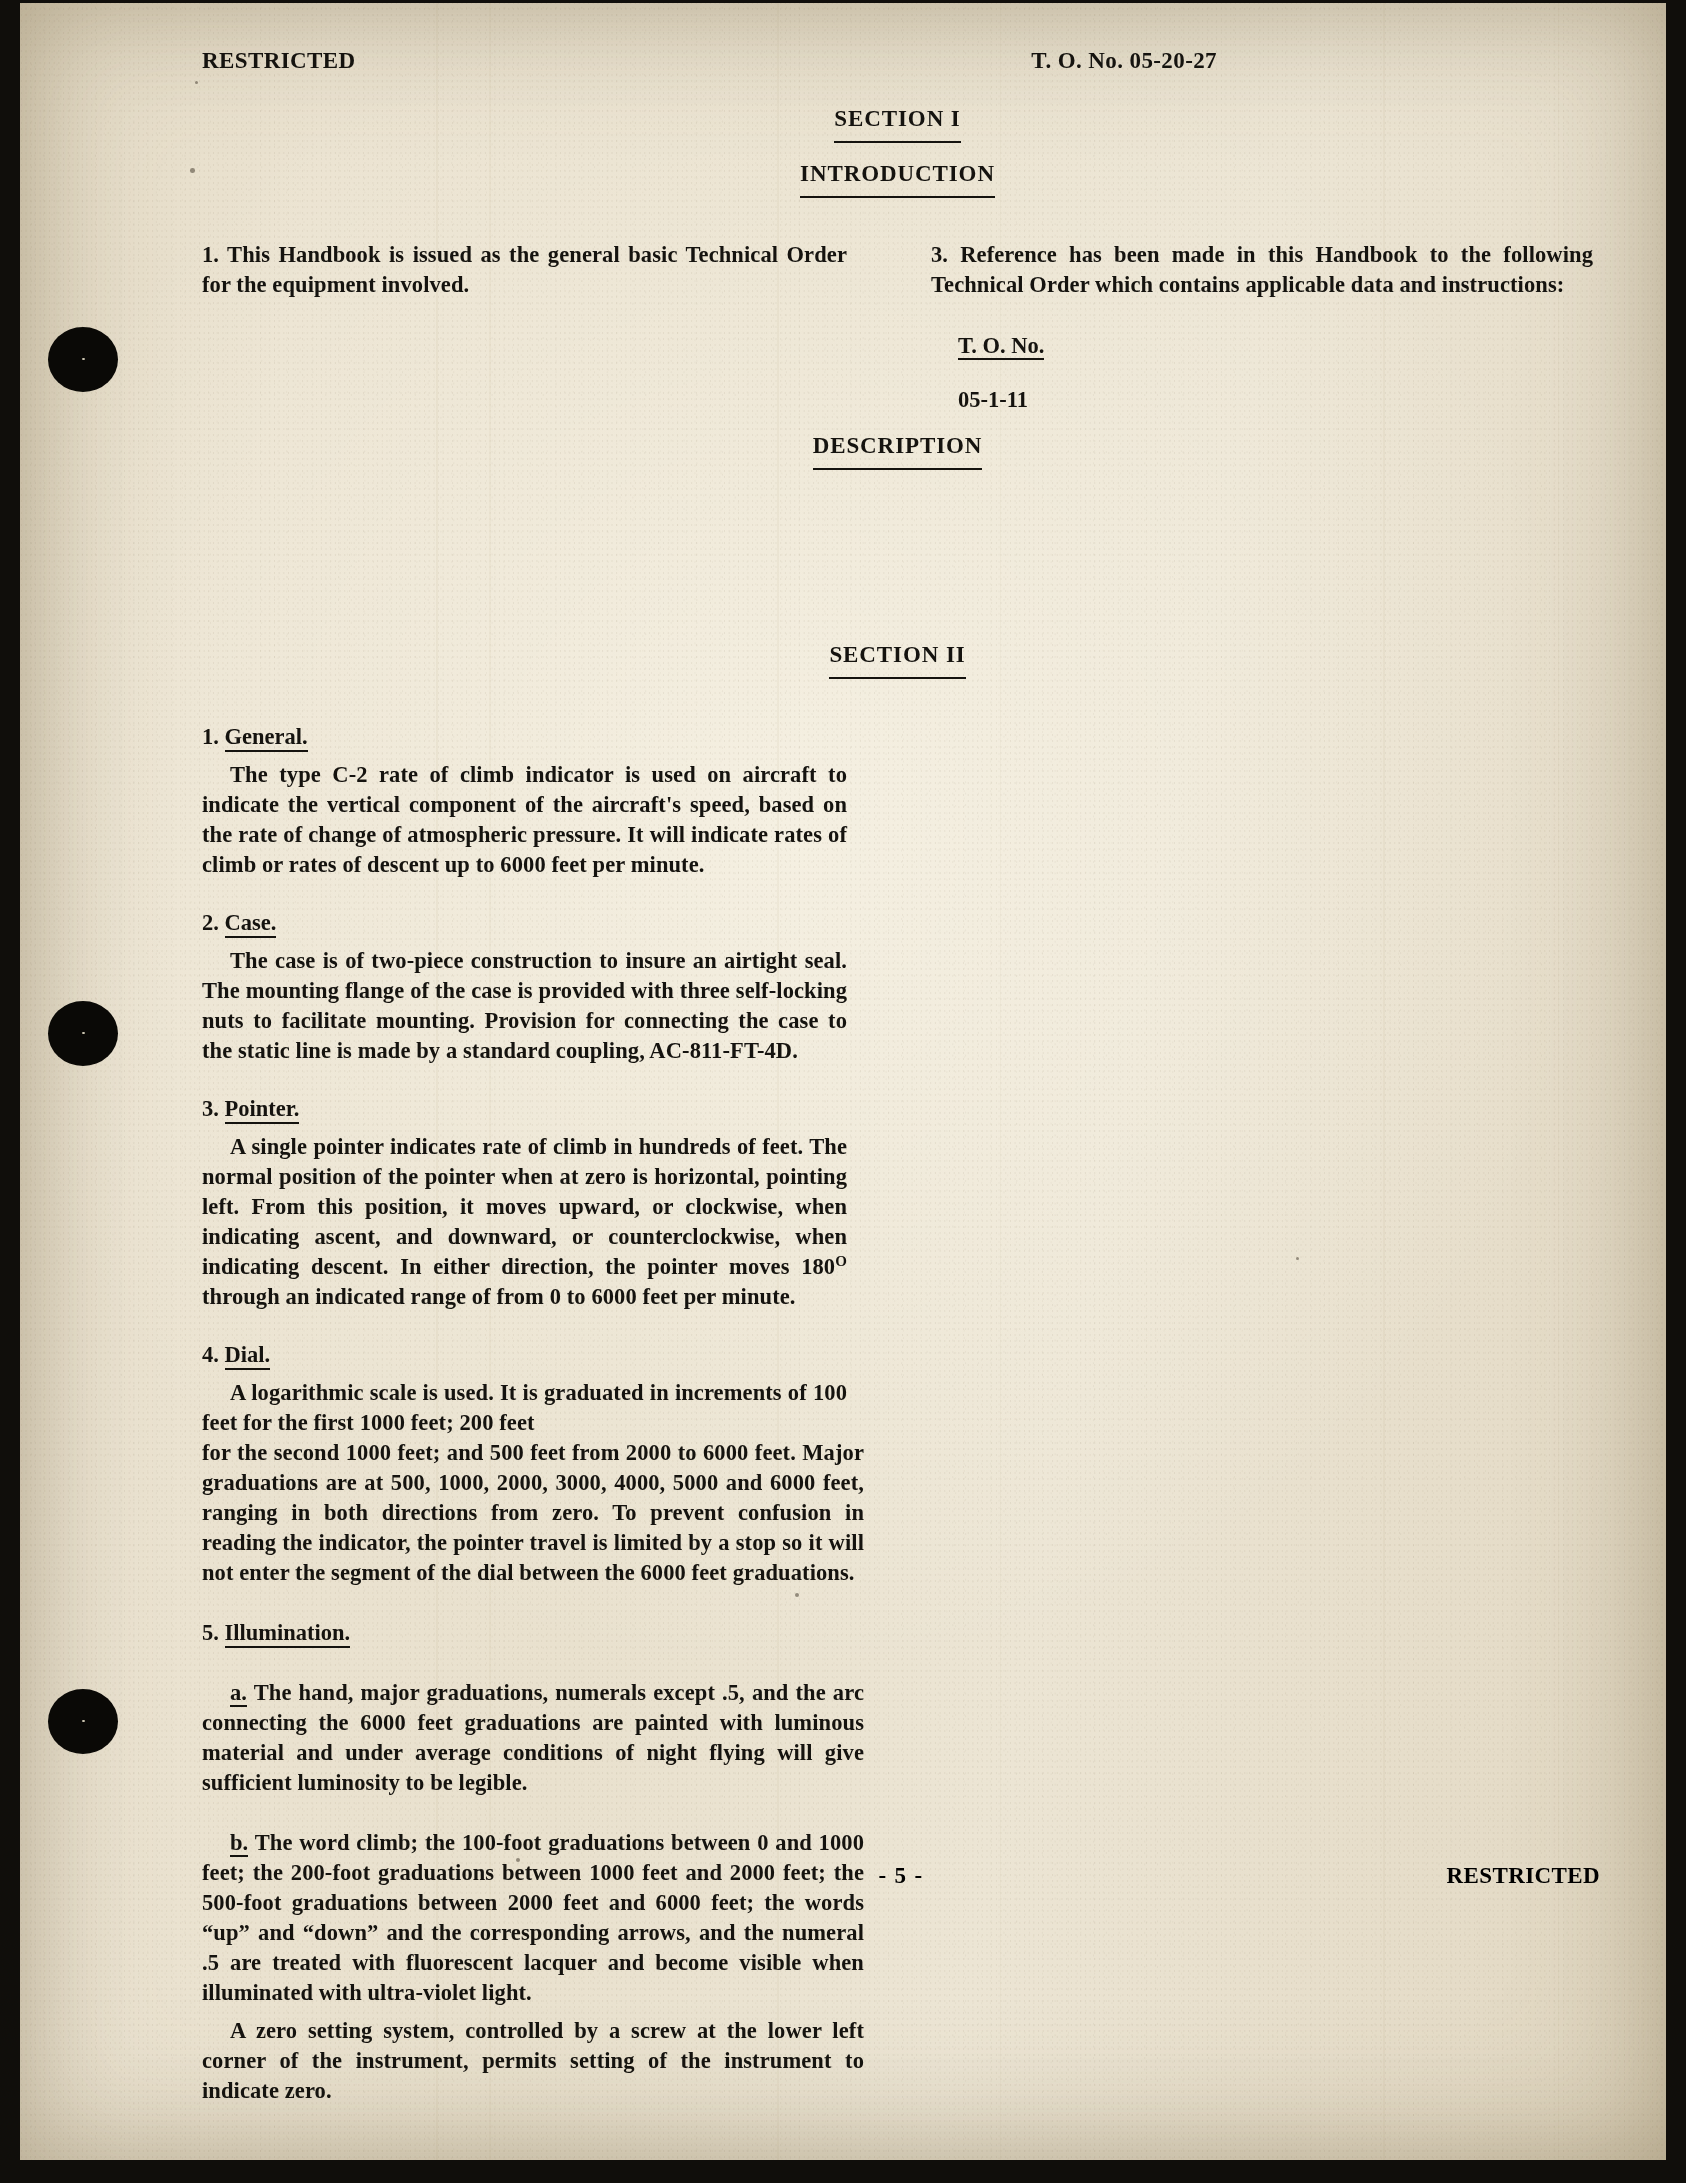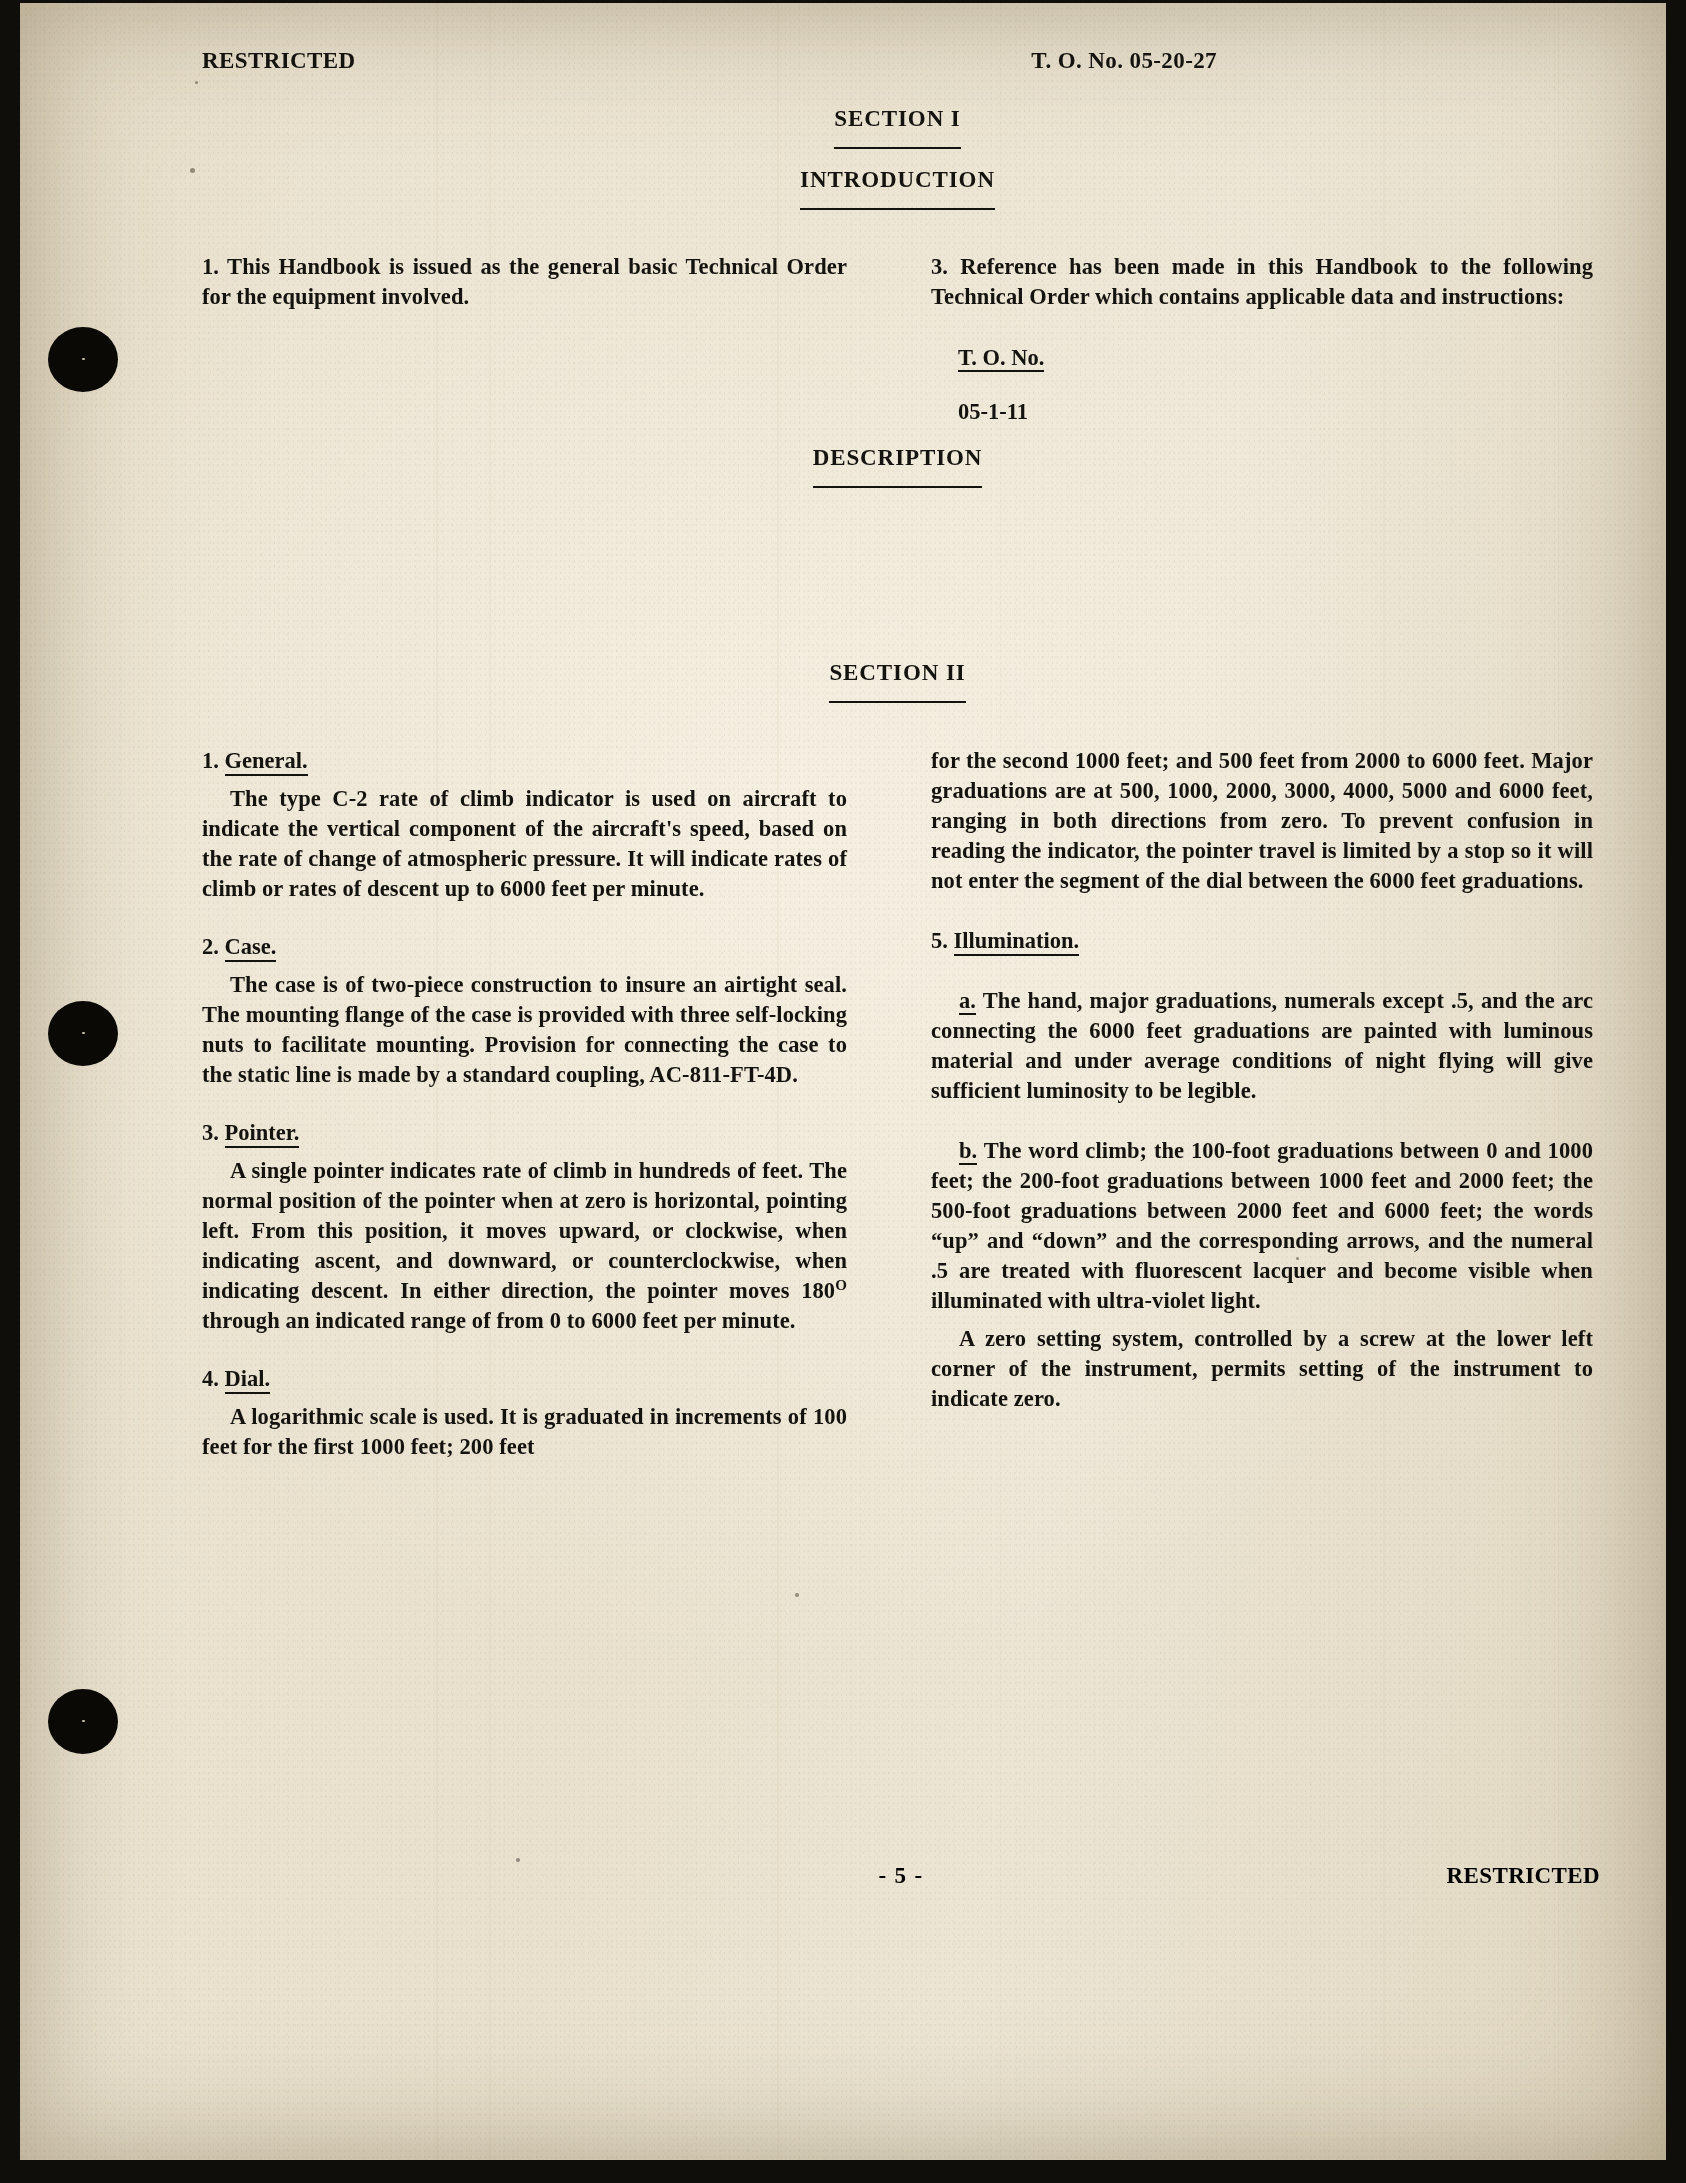--- a/index.html
+++ b/index.html
@@ -112,21 +112,21 @@
   }
   .running-head .doc-num { margin-right: 376px; }
 
   .section-block { text-align: center; }
   .section-title {
     font-size: 23px;
     font-weight: bold;
     letter-spacing: 0.9px;
     display: inline-block;
     border-bottom: 2.7px solid #15130f;
-    padding-bottom: 16px;
+    padding-bottom: 10px;
     line-height: 1.1;
   }
 
   .cols {
     display: flex;
     justify-content: space-between;
   }
   .col { width: 648px; }
   .col.left  { width: 645px; }
   .col.right { width: 662px; }
@@ -255,21 +255,21 @@
       </div>
     </div>
 
     <div class="section-block" style="margin-top:17.5px;">
       <div class="section-title">DESCRIPTION</div>
     </div>
     <div class="section-block" style="margin-top:172px;">
       <div class="section-title">SECTION II</div>
     </div>
 
-    <div class="cols" style="margin-top:43px;">
+    <div class="cols" style="margin-top:43px;flex-direction:column;">
 
       <div class="col left">
 
         <div class="num-head">
           <span>1.</span>
           <span class="u">General.</span>
         </div>
         <p class="indent gap-sm">The type C-2 rate of climb indicator is used on aircraft to indicate the vertical component of the aircraft's speed, based on the rate of change of atmospheric pressure. It will indicate rates of climb or rates of descent up to 6000 feet per minute.</p>
 
         <div class="num-head" style="margin-top:28px;">

